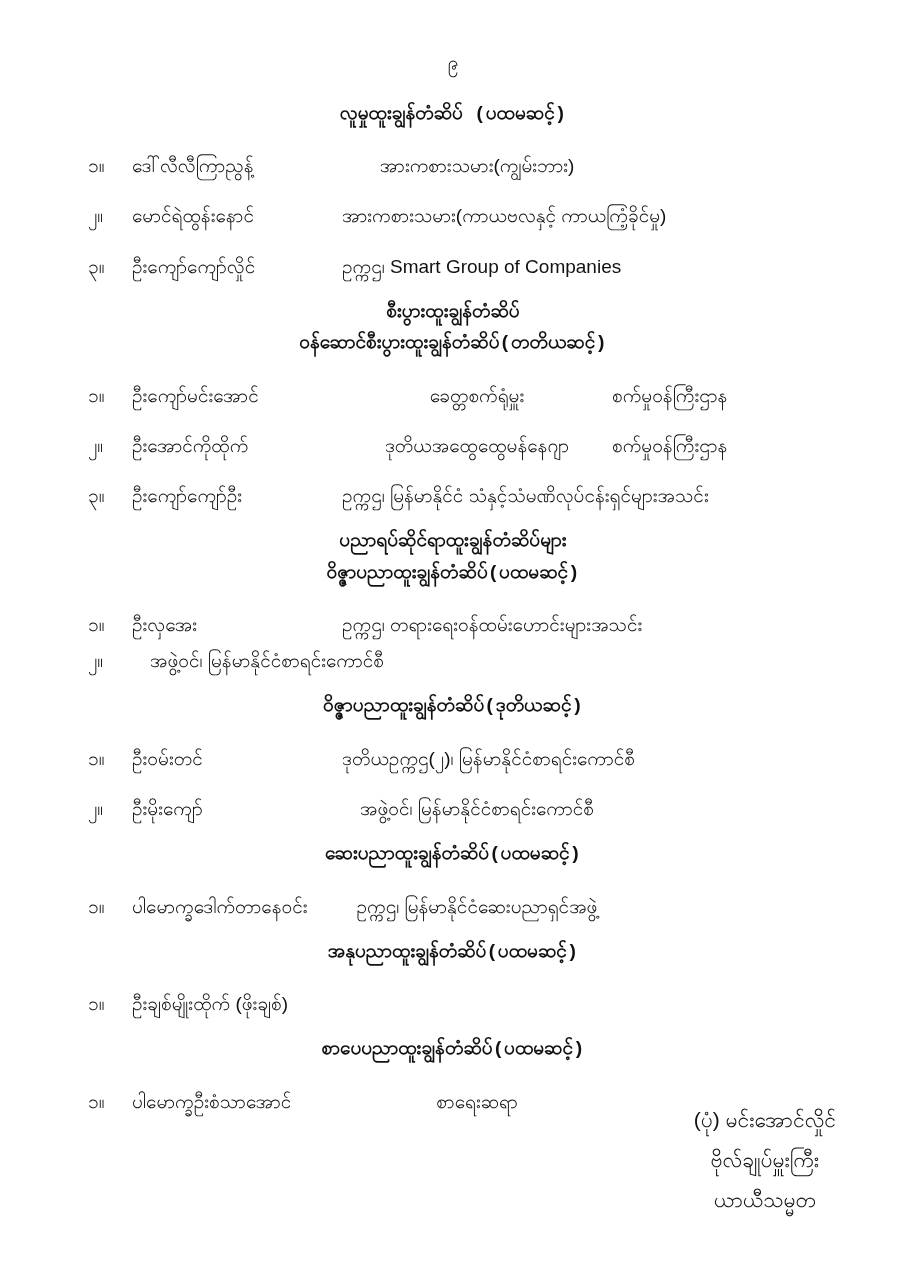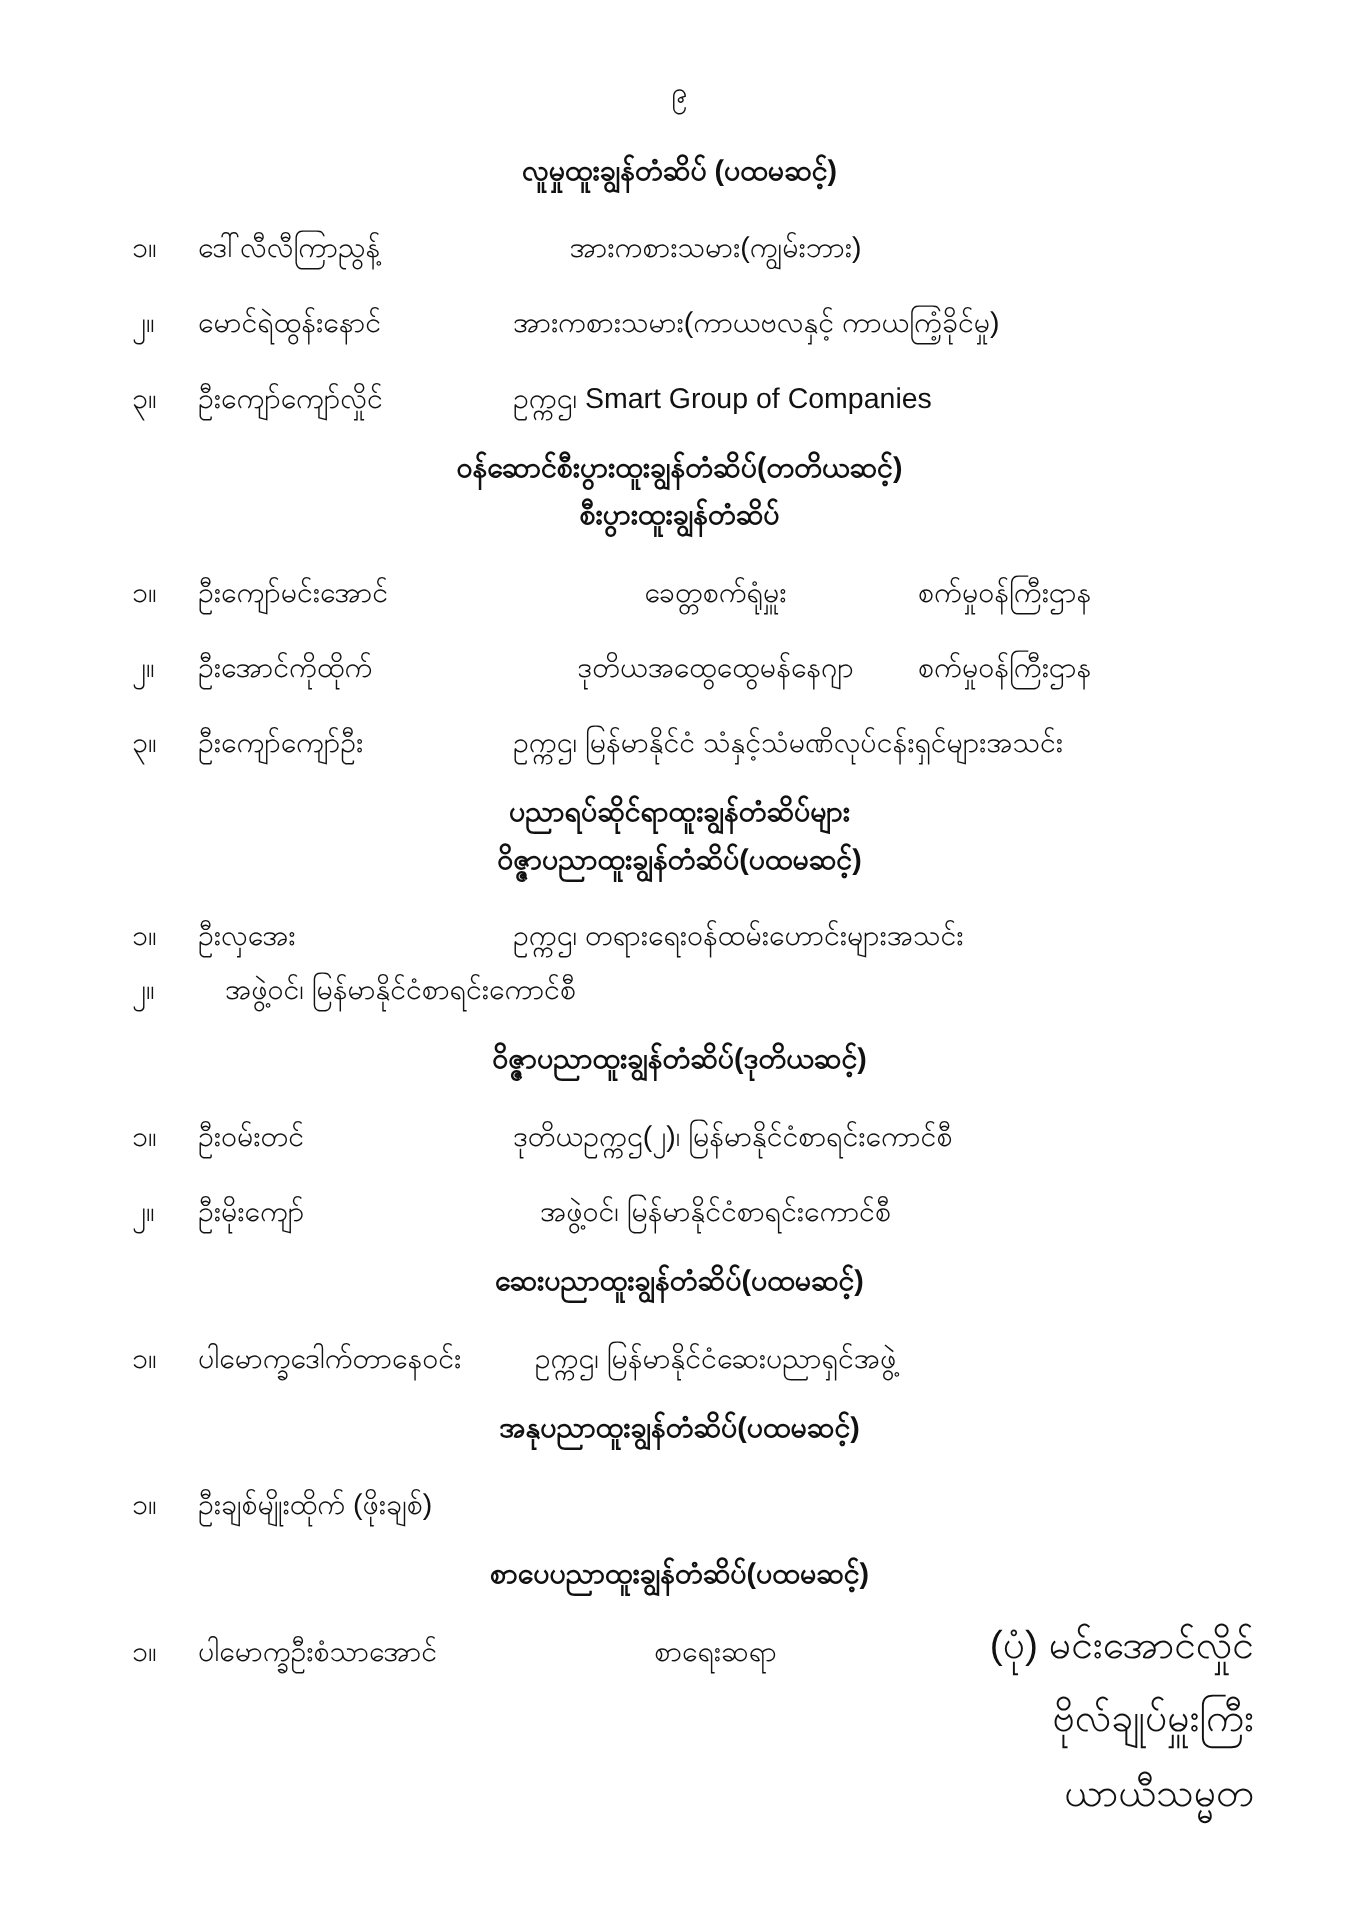--- a/index.html
+++ b/index.html
@@ -27,20 +27,21 @@
     font-size: 19px;
     line-height: 1.2;
     margin-bottom: 26px;
   }
   .section-heading {
     text-align: center;
     font-weight: bold;
     font-size: 19px;
     line-height: 1.45;
     margin: 0 0 4px 0;
+    font-family: Liberation Mono, monospace;
   }
   .heading-group {
     margin-top: 14px;
     margin-bottom: 6px;
   }
   .entry-list {
     margin: 0 0 2px 0;
   }
   .entry {
     display: flex;
@@ -66,22 +67,22 @@
     min-width: 270px;
     text-align: center;
   }
   .entry .dept {
     flex: 0 0 auto;
   }
   .signature {
     position: absolute;
     right: 70px;
     bottom: 60px;
-    text-align: right;
-    font-size: 26px;
+    text-align: center;
+    font-size: 21px;
     line-height: 1.9;
   }
   .sig-line {
     display: block;
   }
 </style>
 </head>
 <body>
 
 <div class="page">
@@ -106,22 +107,22 @@
     </div>
     <div class="entry">
       <span class="num">၃။</span>
       <span class="name">ဦးကျော်ကျော်လှိုင်</span>
       <span class="role">ဥက္ကဌ၊ Smart Group of Companies</span>
       <span class="dept"></span>
     </div>
   </div>
 
   <div class="heading-group">
+    <div class="section-heading">စီးပွားထူးချွန်တံဆိပ်</div>
     <div class="section-heading">ဝန်ဆောင်စီးပွားထူးချွန်တံဆိပ်(တတိယဆင့်)</div>
-    <div class="section-heading">စီးပွားထူးချွန်တံဆိပ်</div>
   </div>
   <div class="entry-list">
     <div class="entry">
       <span class="num">၁။</span>
       <span class="name">ဦးကျော်မင်းအောင်</span>
       <span class="role">ခေတ္တစက်ရုံမှူး</span>
       <span class="dept">စက်မှုဝန်ကြီးဌာန</span>
     </div>
     <div class="entry">
       <span class="num">၂။</span>

